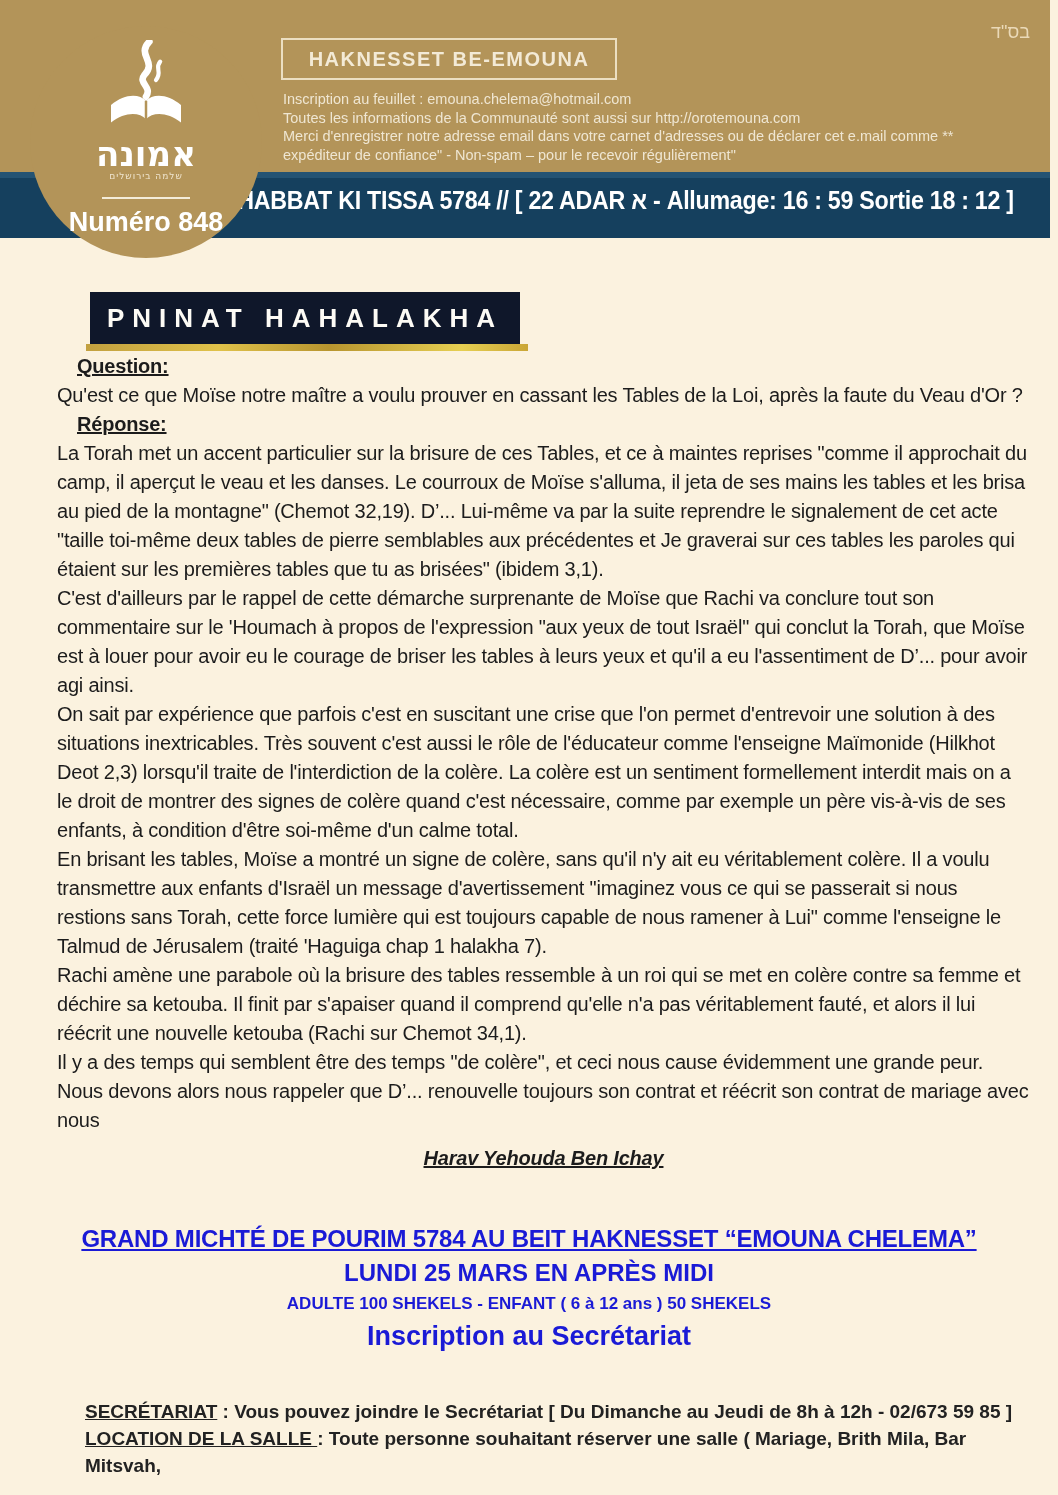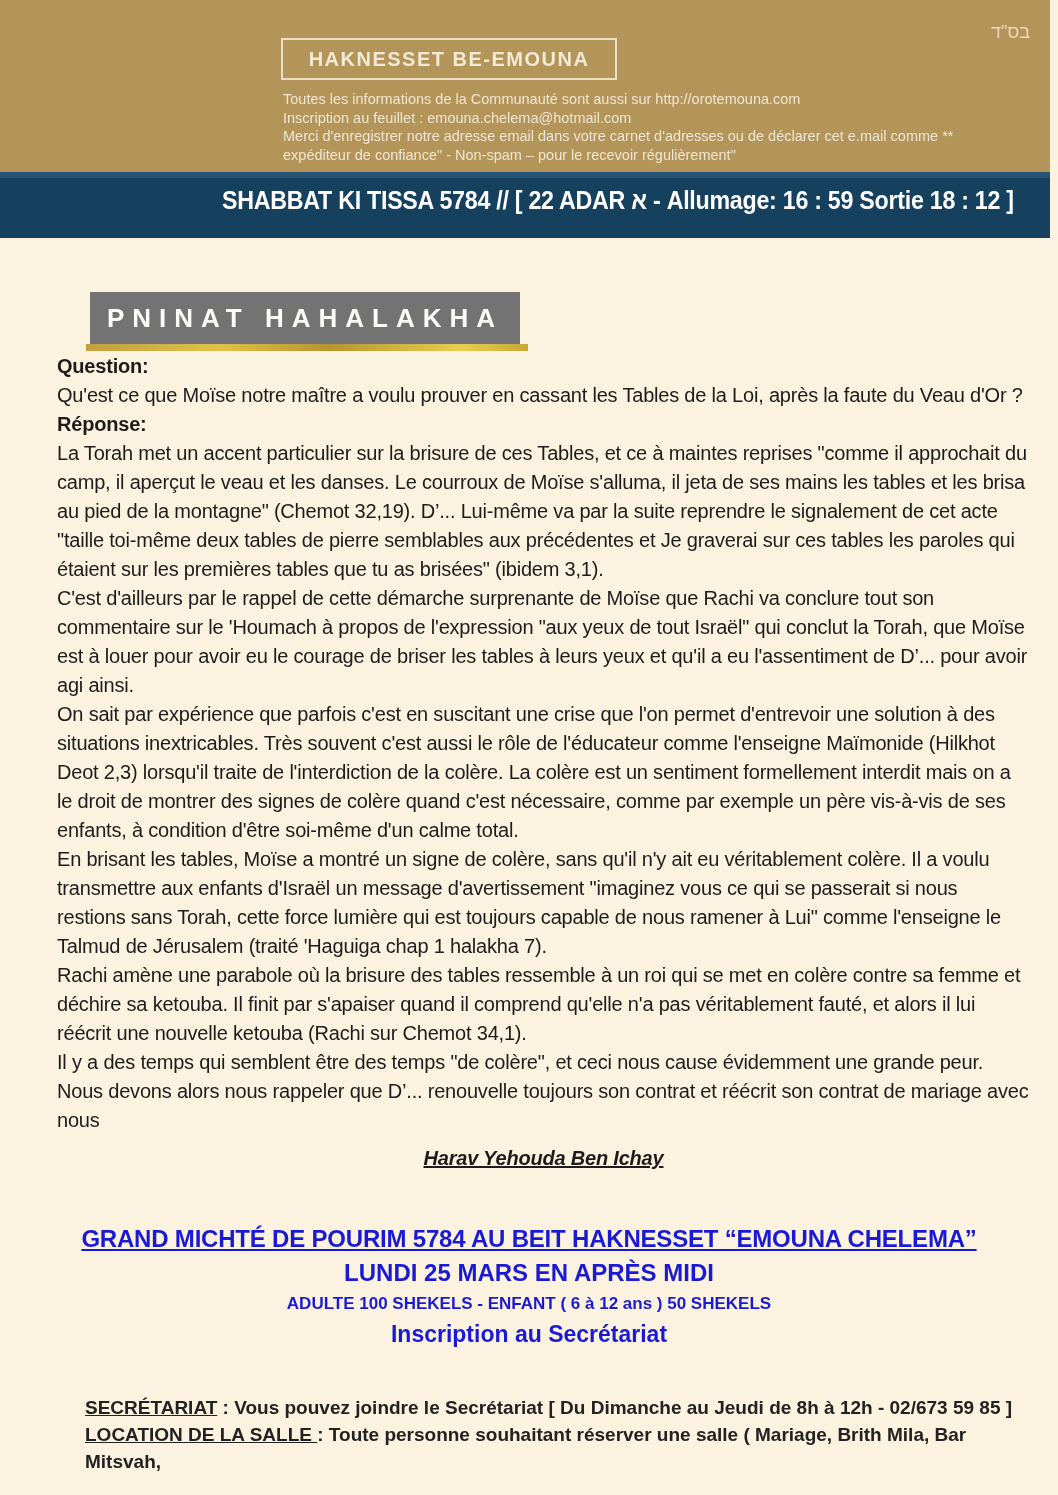--- a/index.html
+++ b/index.html
@@ -25,62 +25,74 @@
   .logo-circle{position:absolute;left:30px;top:26px;width:232px;height:232px;border-radius:50%;
     background:#b39459;display:flex;flex-direction:column;align-items:center;z-index:3;}
   .logo-flame{margin-top:14px;}
   .logo-hebrew{color:#ffffff;font-size:34px;font-weight:bold;font-family:"DejaVu Sans",sans-serif;line-height:32px;margin-top:-2px;}
   .logo-sub{color:#f0e6d0;font-size:9px;font-family:"DejaVu Sans",sans-serif;letter-spacing:1px;margin-top:1px;}
   .logo-divider{width:88px;height:2px;background:#f4ecd9;margin-top:16px;}
   .numero{color:#ffffff;font-size:27px;font-weight:bold;margin-top:8px;}
   .shabbat-line{position:absolute;left:222px;top:186px;color:#ffffff;font-size:25px;font-weight:bold;
     white-space:nowrap;transform:scaleX(0.93);transform-origin:left center;letter-spacing:-0.3px;}
   
-  .pninat{margin:54px 0 0 90px;width:430px;background:#737373;position:relative;height:52px;
+  .pninat{margin:54px 0 0 90px;width:430px;background:#0f172a;position:relative;height:52px;
     display:flex;align-items:center;justify-content:center;}
   .pninat span{color:#fdfbf5;font-size:26px;font-weight:bold;letter-spacing:8px;}
   .pninat::after{content:"";position:absolute;left:-4px;right:-8px;bottom:-7px;height:7px;
     background:linear-gradient(90deg,#b99а4a,#d8b93e 20%,#c7a335 45%,#e6cf52 75%,#caa636);
     background:linear-gradient(90deg,#c2a03f,#e0c24a 30%,#b8952f 55%,#e6cf52 85%,#caa636);}
   
   .article{margin:8px 28px 0 57px;font-size:20px;line-height:29px;letter-spacing:-0.2px;}
-  .lbl{font-weight:bold;}
+  .lbl{font-weight:bold;text-decoration:underline;margin-left:20px;}
   .article p{margin:0;}
   .signature{ text-align:center;font-weight:bold;font-style:italic;text-decoration:underline;margin-top:9px;}
   
   .announce{margin-top:52px;text-align:center;color:#1a1ad6;font-weight:bold;}
   .announce .a-title{font-size:24px;text-decoration:underline;letter-spacing:-0.2px;}
   .announce .a-sub{font-size:24px;margin-top:6px;}
   .announce .a-l1{font-size:23px;margin-top:52px;}
   .announce .a-l2{font-size:17px;margin-top:7px;}
-  .announce .a-l3{font-size:23px;margin-top:7px;}
+  .announce .a-l3{font-size:27px;margin-top:7px;}
   
   .contact{margin:46px 40px 0 85px;font-size:19px;font-weight:bold;line-height:27px;color:#222;}
   .contact .u{text-decoration:underline;}
 </style>
 </head>
 <body>
 
 <div class="header">
   <div class="header-gold"></div>
   <div class="navy-band"></div>
 
   <div class="bsd">בס"ד</div>
 
   <div class="hach-box">
     <span>HAKNESSET BE-EMOUNA</span>
   </div>
 
   <div class="header-info">
+      <div>Inscription au feuillet : emouna.chelema@hotmail.com</div>
       <div>Toutes les informations de la Communauté sont aussi sur http://orotemouna.com</div>
-      <div>Inscription au feuillet : emouna.chelema@hotmail.com</div>
       <div>Merci d'enregistrer notre adresse email dans votre carnet d'adresses ou de déclarer cet e.mail comme **</div>
       <div>expéditeur de confiance" - Non-spam – pour le recevoir régulièrement"</div>
     </div>
 
+  <div class="logo-circle">
+    <svg class="logo-flame" width="84" height="100" viewBox="0 0 100 120" aria-hidden="true">
+      <path d="M54 2 C38 18 64 26 48 42 C40 52 58 56 50 68" fill="none" stroke="#ffffff" stroke-width="8" stroke-linecap="round"></path>
+      <path d="M67 26 C60 34 70 38 62 48" fill="none" stroke="#ffffff" stroke-width="5" stroke-linecap="round"></path>
+      <path d="M8 78 C24 64 42 64 50 73 C58 64 76 64 92 78 L92 99 C76 86 58 86 50 95 C42 86 24 86 8 99 Z" fill="#ffffff"></path>
+      <path d="M50 73 L50 95" stroke="#b39459" stroke-width="3"></path>
+    </svg>
+    <div class="logo-hebrew">אמונה</div>
+    <div class="logo-sub">שלמה בירושלים</div>
+    <div class="logo-divider"></div>
+    <div class="numero">Numéro 848</div>
+  </div>
 
   <div class="shabbat-line">SHABBAT KI TISSA  5784 // [ 22 ADAR א - Allumage: 16 : 59  Sortie 18 : 12 ]</div>
 </div>
 
 <div class="pninat">
   <span>PNINAT HAHALAKHA</span>
 </div>
 
 <div class="article">
   <p><span class="lbl">Question:</span></p>

